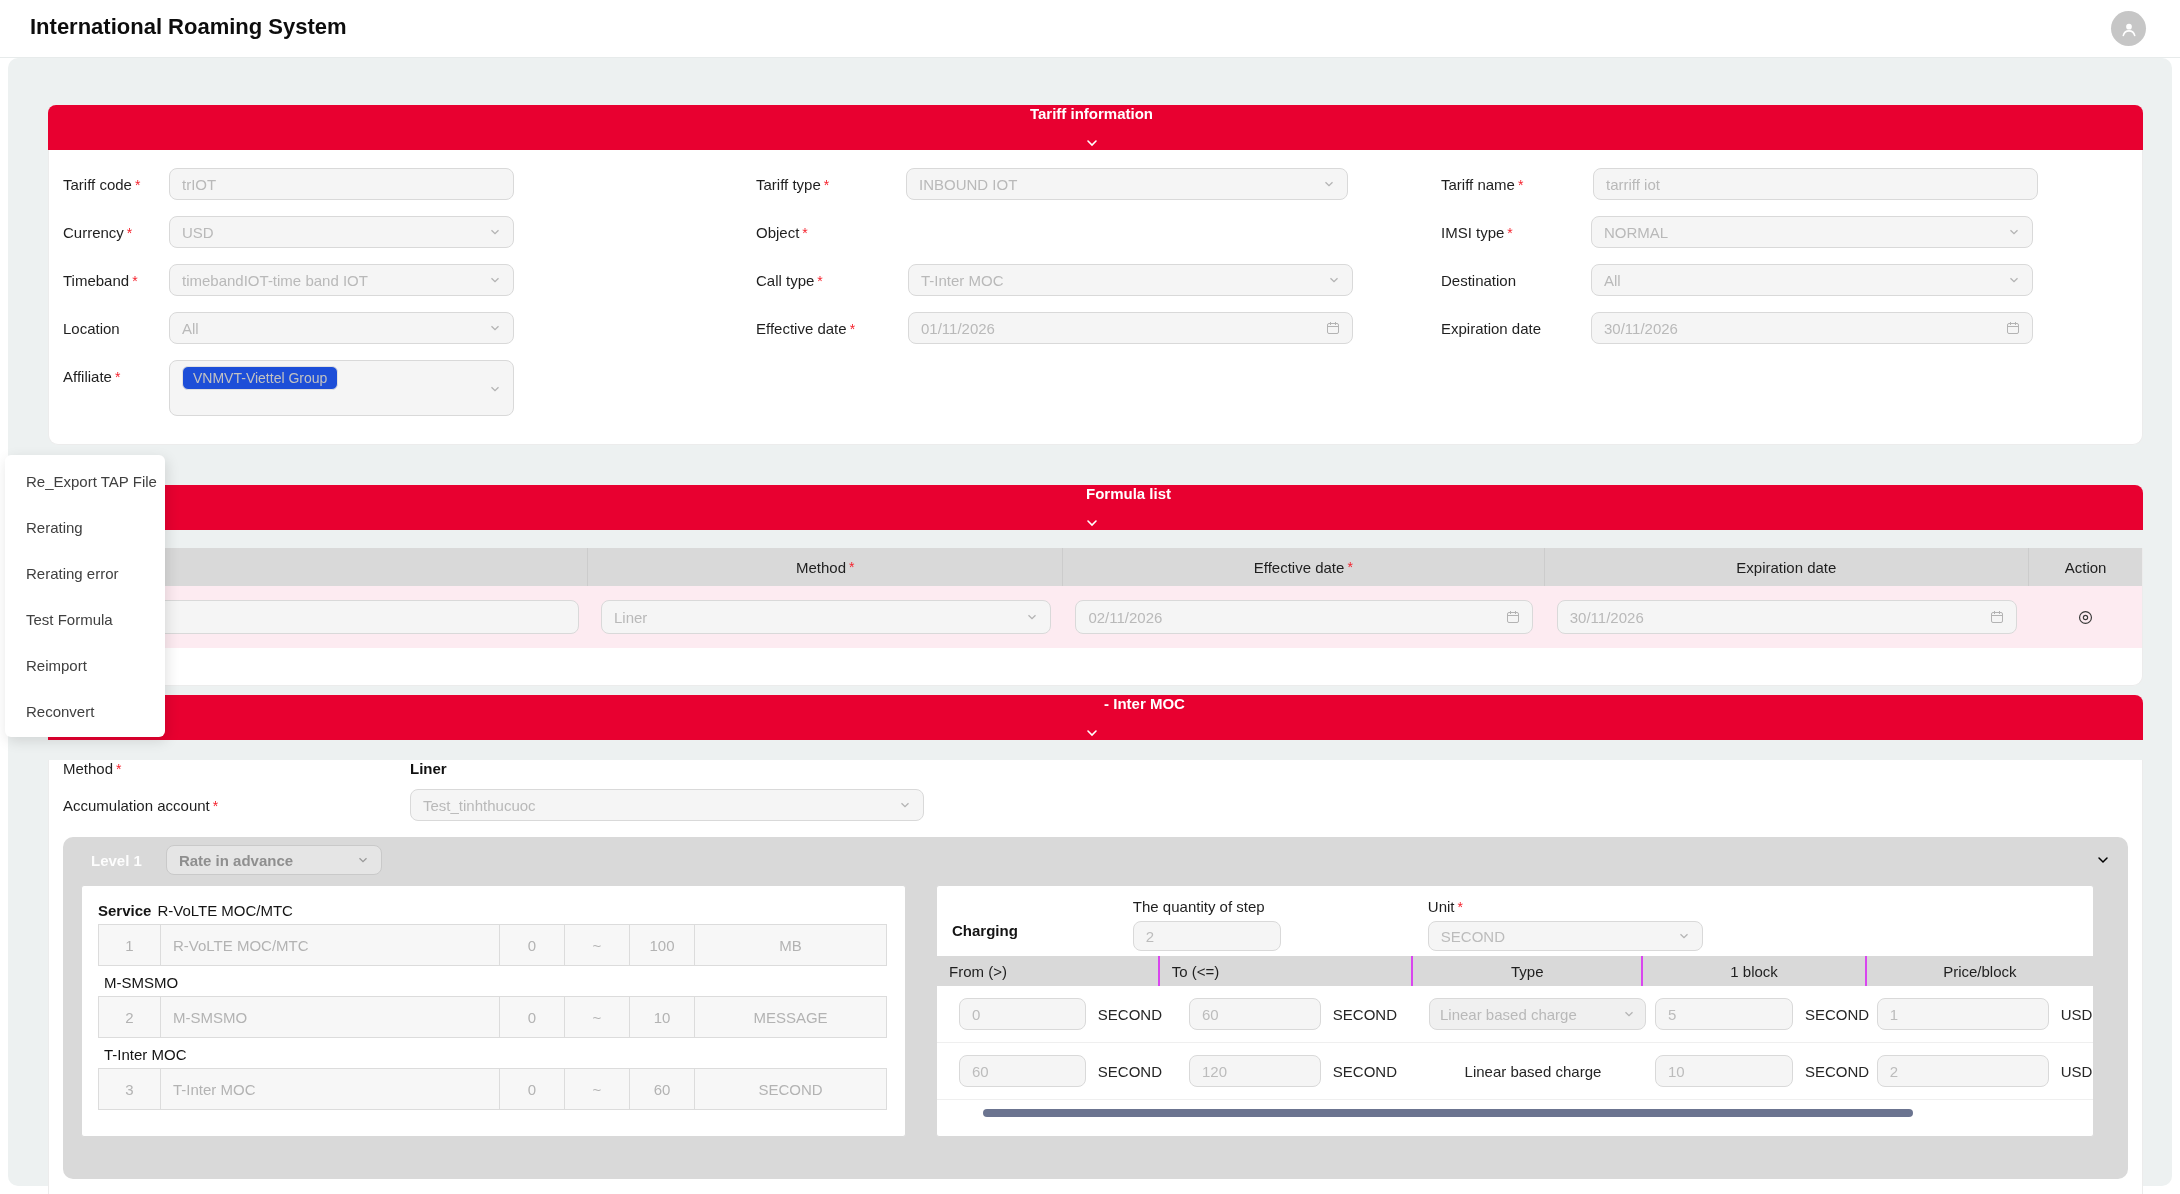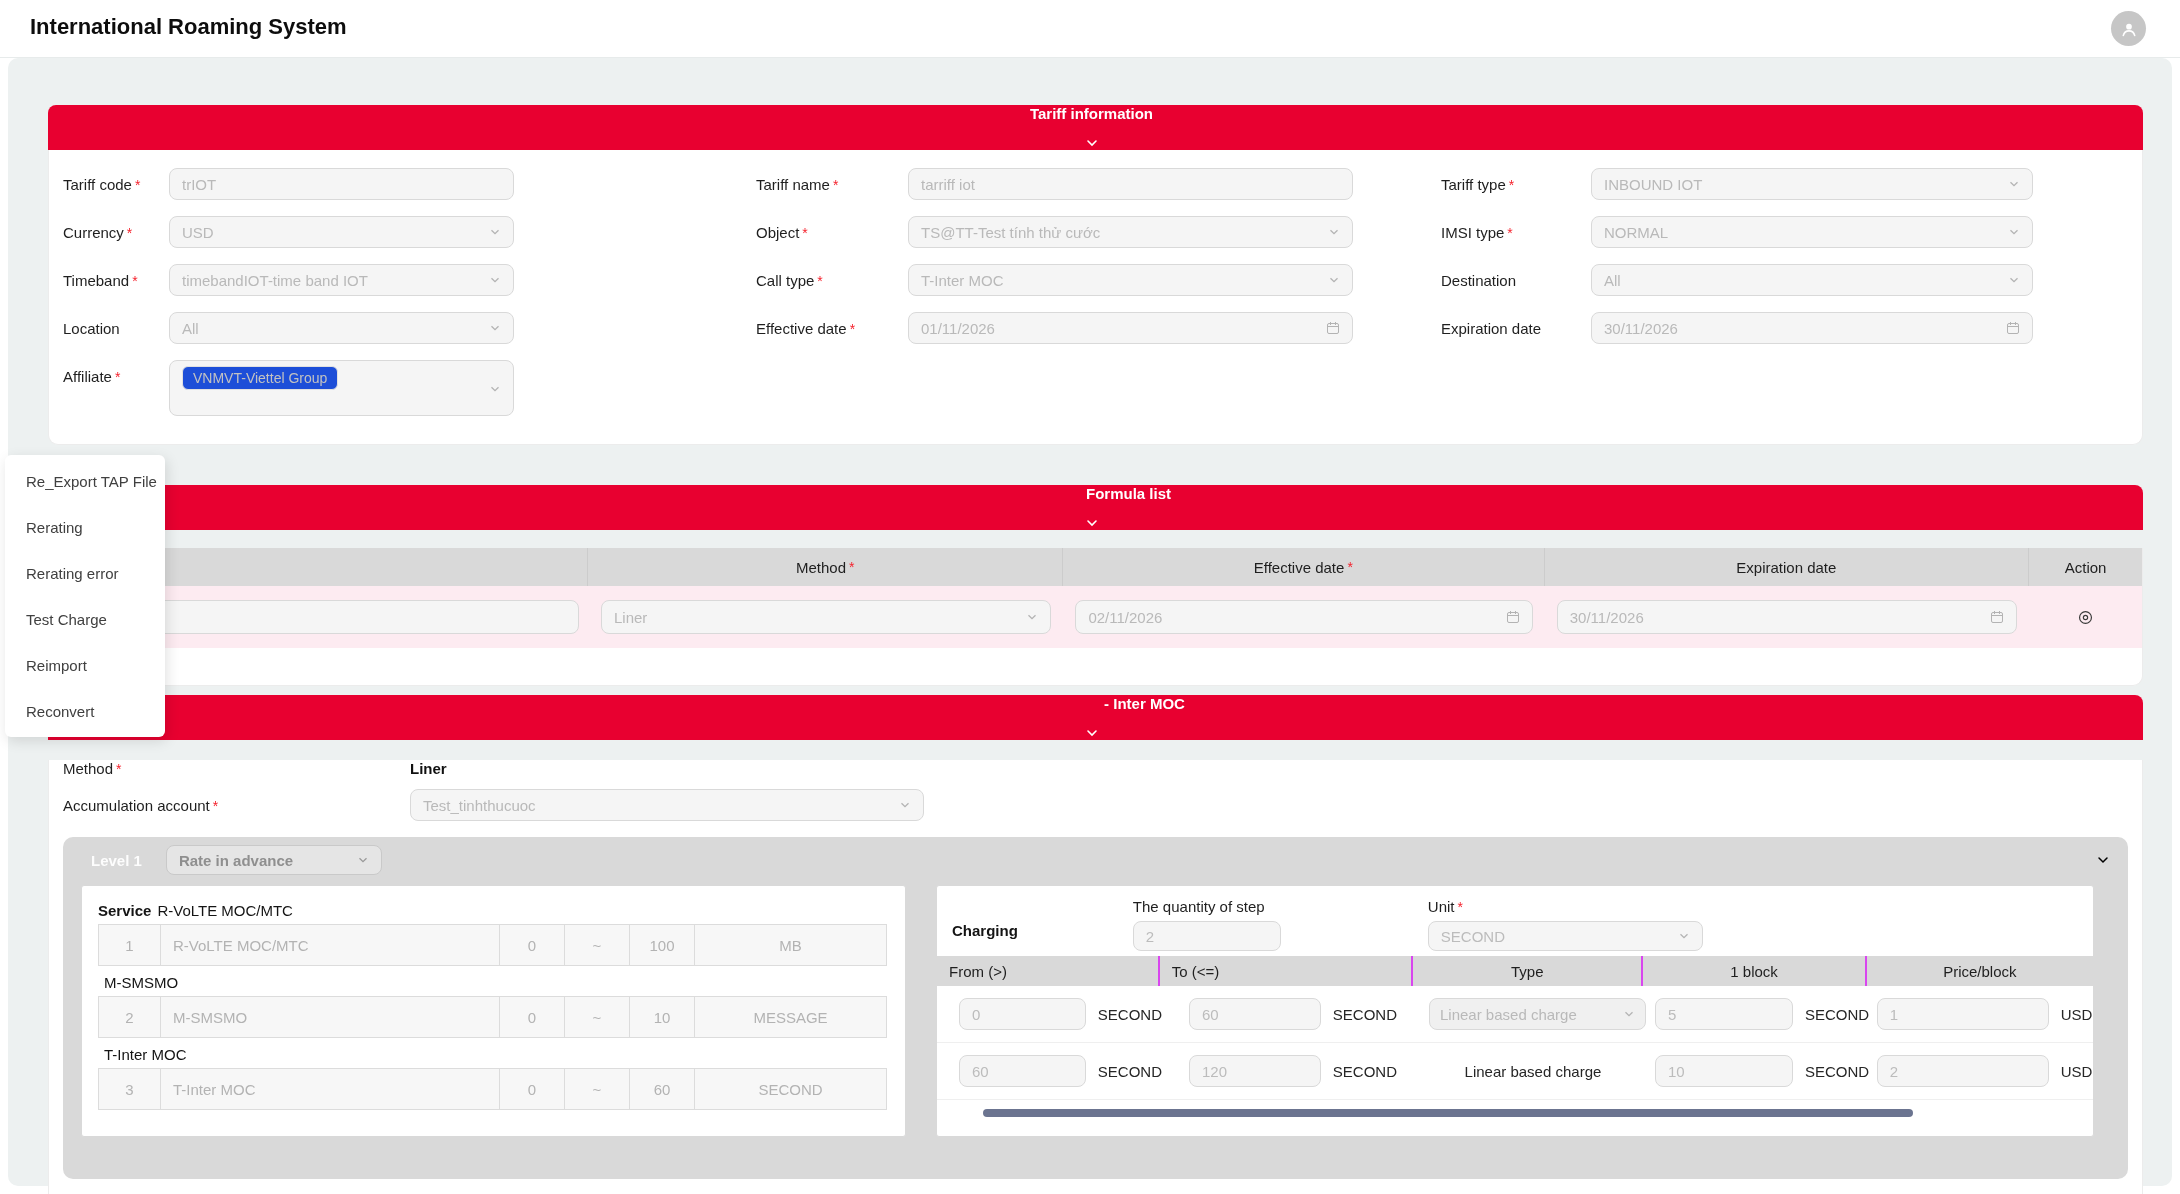--- a/index.html
+++ b/index.html
@@ -149,62 +149,53 @@
     </div>
     <div class="panel-body">
       <div class="fgrid">
 
         <div class="cell c1">
           <span class="lbl"><span>Tariff code</span><span class="req">*</span></span>
           <div class="inp">
               <span>trIOT</span>
             </div>
         </div>
+        <div class="cell c3">
+          <span class="lbl"><span>Tariff type</span><span class="req">*</span></span>
+          <div class="inp">
+              <span>INBOUND IOT</span>
+              <span class="sp"></span>
+            <span style="display:flex;">
+                <svg width="12" height="12" viewBox="0 0 12 12">
+                  <path d="M2.5 4.2l3.5 3.5 3.5-3.5" fill="none" stroke="currentColor" stroke-width="1.3"></path>
+                </svg>
+              </span>
+          </div>
+        </div>
         <div class="cell c2">
           <span class="lbl"><span>Tariff name</span><span class="req">*</span></span>
           <div class="inp">
               <span>tarriff iot</span>
             </div>
         </div>
-        <div class="cell c3">
-          <span class="lbl"><span>Tariff type</span><span class="req">*</span></span>
-          <div class="inp">
-              <span>INBOUND IOT</span>
-              <span class="sp"></span>
-            <span style="display:flex;">
-                <svg width="12" height="12" viewBox="0 0 12 12">
-                  <path d="M2.5 4.2l3.5 3.5 3.5-3.5" fill="none" stroke="currentColor" stroke-width="1.3"></path>
-                </svg>
-              </span>
-          </div>
-        </div>
 
         <div class="cell c1">
           <span class="lbl"><span>Currency</span><span class="req">*</span></span>
           <div class="inp">
               <span>USD</span>
               <span class="sp"></span>
             <span style="display:flex;">
                 <svg width="12" height="12" viewBox="0 0 12 12">
                   <path d="M2.5 4.2l3.5 3.5 3.5-3.5" fill="none" stroke="currentColor" stroke-width="1.3"></path>
                 </svg>
               </span>
           </div>
         </div>
         <div class="cell c2">
           <span class="lbl"><span>Object</span><span class="req">*</span></span>
-          <div class="inp">
-              <span>TS@TT-Test tính thử cước</span>
-              <span class="sp"></span>
-            <span style="display:flex;">
-                <svg width="12" height="12" viewBox="0 0 12 12">
-                  <path d="M2.5 4.2l3.5 3.5 3.5-3.5" fill="none" stroke="currentColor" stroke-width="1.3"></path>
-                </svg>
-              </span>
-          </div>
         </div>
         <div class="cell c3">
           <span class="lbl"><span>IMSI type</span><span class="req">*</span></span>
           <div class="inp">
               <span>NORMAL</span>
               <span class="sp"></span>
             <span style="display:flex;">
                 <svg width="12" height="12" viewBox="0 0 12 12">
                   <path d="M2.5 4.2l3.5 3.5 3.5-3.5" fill="none" stroke="currentColor" stroke-width="1.3"></path>
                 </svg>
@@ -572,16 +563,16 @@
         </div>
       </div>
     </div>
   </div>
 </div>
 
 <div class="menu">
   <div class="menu-item">Re_Export TAP File</div>
   <div class="menu-item">Rerating</div>
   <div class="menu-item">Rerating error</div>
-  <div class="menu-item">Test Charge</div>
+  <div class="menu-item">Test Formula</div>
   <div class="menu-item">Reimport</div>
   <div class="menu-item">Reconvert</div>
 </div>
 
 </body></html>

